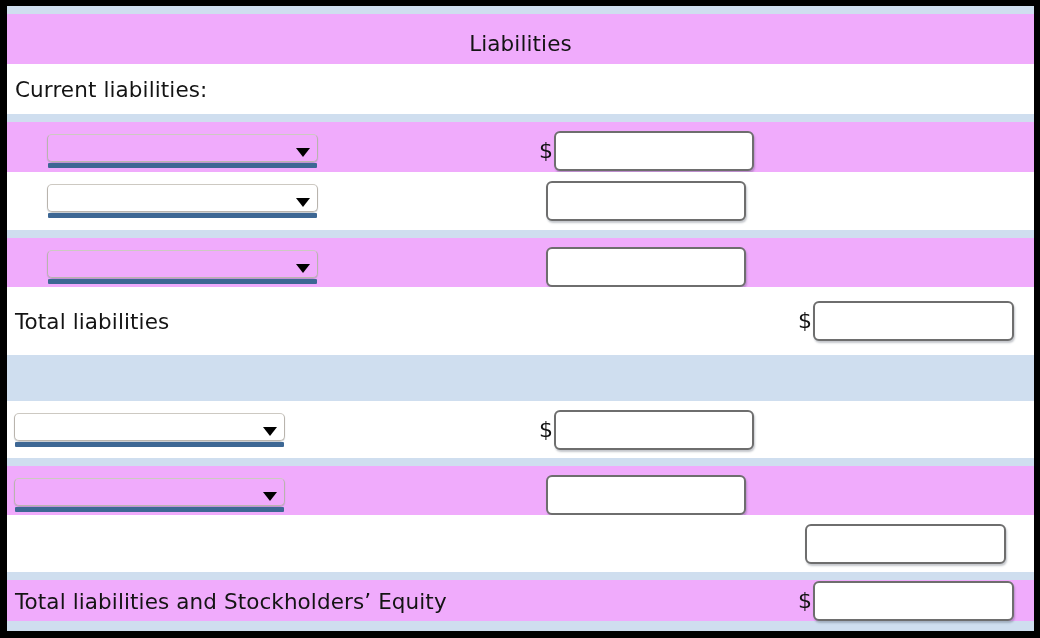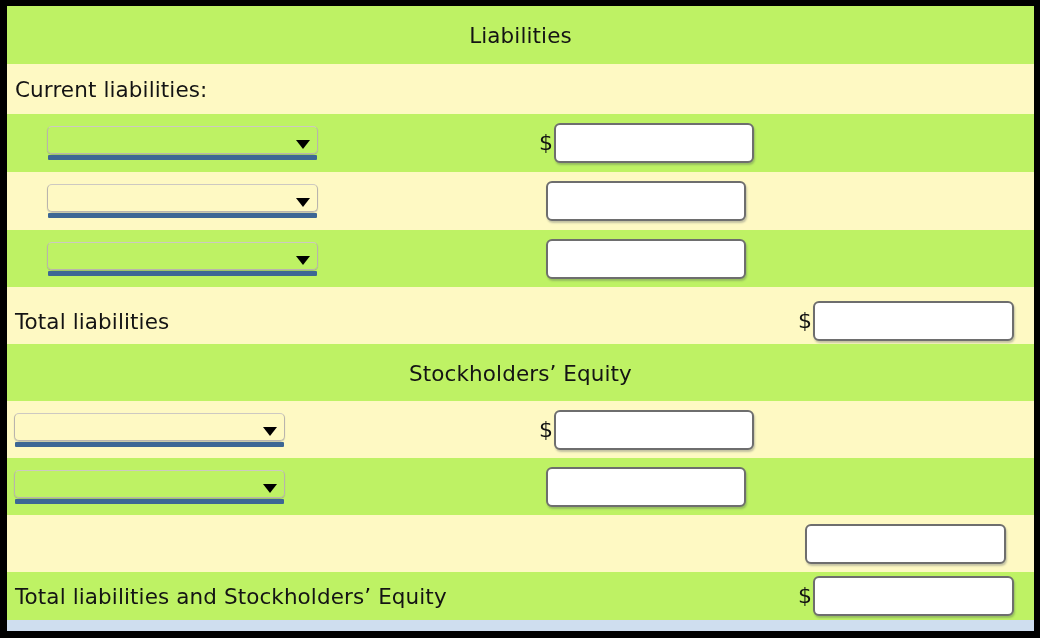--- a/index.html
+++ b/index.html
@@ -25,22 +25,22 @@
     overflow: hidden;
   }
 
   
   .row {
     position: absolute;
     left: 0;
     width: 1027px;
     display: block;
   }
-  .row.light  { background: #bef264; }
-  .row.dark   { background: #fef9c3; }
+  .row.light  { background: #f0abfc; margin-top: 8px; }
+  .row.dark   { background: #ffffff; }
 
   .row-label {
     position: absolute;
     left: 2px;
     top: 50%;
     transform: translateY(-50%);
     font-size: 21.5px;
     color: #141414;
     white-space: nowrap;
     letter-spacing: 0.1px;
@@ -163,23 +163,20 @@
   </div>
 
   <div class="row dark" style="top:281px; height:68px;">
     <div class="row-label" style="left:8px;">Total liabilities</div>
     <div class="money-group" style="left:791px;">
       <span class="dollar">$</span>
       <input class="text-input wide" type="text" value="" style="">
     </div>
   </div>
 
-  <div class="row light" style="top:338px; height:57px;">
-    <div class="row-label center">Stockholders’ Equity</div>
-  </div>
 
   <div class="row dark" style="top:395px; height:57px;">
     <div class="select-wrap" style="left:7px; top:12px; width:271px;">
       <div class="select-box"></div>
       <span class="select-arrow"></span>
       <div class="select-underline"></div>
     </div>
     <div class="money-group" style="left:532px;">
       <span class="dollar">$</span>
       <input class="text-input" type="text" value="" style="">
@@ -196,21 +193,21 @@
       <input class="text-input" type="text" value="" style="">
     </div>
   </div>
 
   <div class="row dark" style="top:509px; height:57px;">
     <div class="money-group" style="left:798px;">
       <input class="text-input wide" type="text" value="" style="">
     </div>
   </div>
 
-  <div class="row light" style="top:566px; height:48px;">
+  <div class="row light" style="top:566px; height:41px;">
     <div class="row-label" style="left:8px;">Total liabilities and Stockholders’ Equity</div>
     <div class="money-group" style="left:791px;">
       <span class="dollar">$</span>
       <input class="text-input wide" type="text" value="" style="">
     </div>
   </div>
 
 </div>
 
 </body></html>

